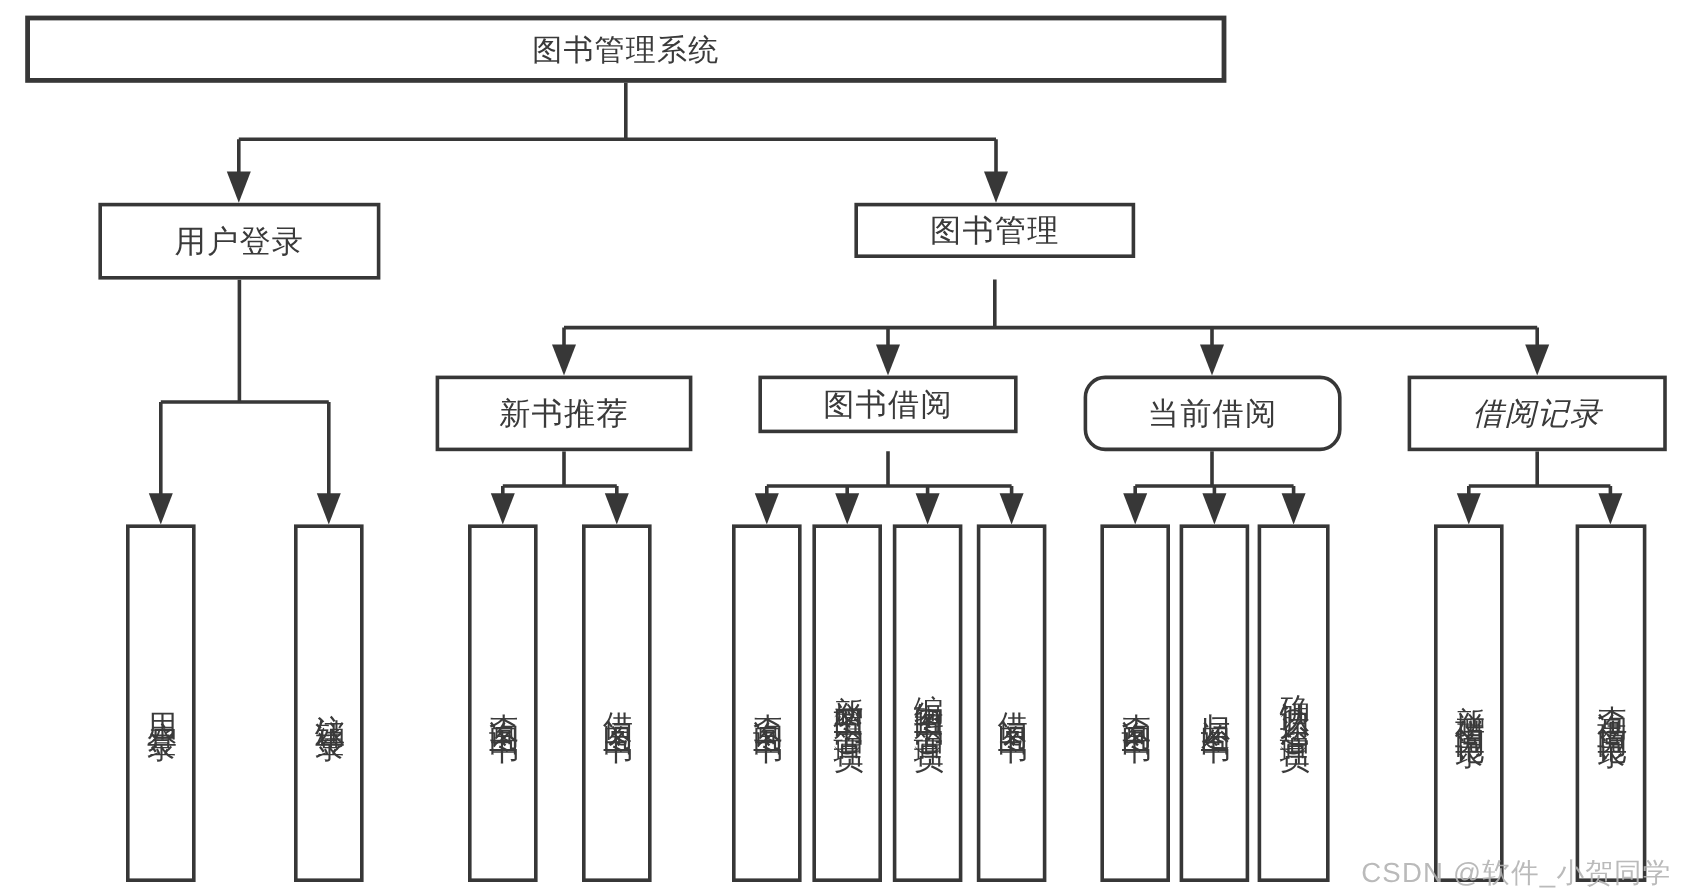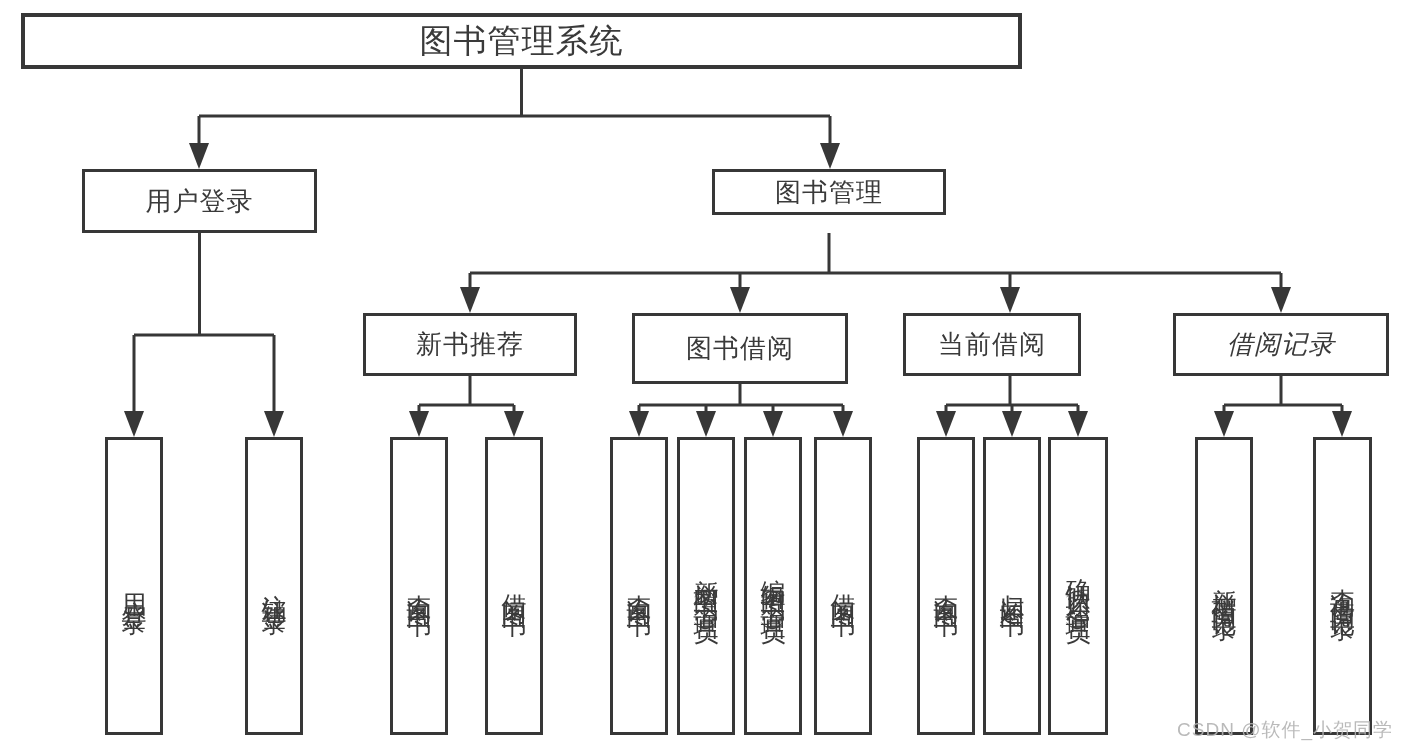--- a/index.html
+++ b/index.html
@@ -23,34 +23,34 @@
     background: #ffffff;
     border: 3px solid #373737;
     display: flex;
     align-items: center;
     justify-content: center;
     font-size: 26px;
     letter-spacing: 1px;
     z-index: 2;
     white-space: nowrap;
   }
-  .node.root { border-width: 4px; font-size: 33px; }
+  .node.root { border-width: 4px; font-size: 25px; }
   .leaf .vtext {
     writing-mode: vertical-rl;
     text-orientation: mixed;
     font-size: 25px;
     line-height: 1;
     letter-spacing: 6px;
   }
   .watermark {
     position: absolute;
     right: 12px;
     bottom: 4px;
     z-index: 3;
-    font-size: 19px;
+    font-size: 23px;
     letter-spacing: 1px;
     color: #b3b3b3;
     opacity: 0.9;
   }
 </style>
 </head>
 <body>
 
 <div class="canvas">
 
@@ -101,24 +101,24 @@
   <div class="node" style="left:82px; top:169px; width:235px; height:64px;">
     <span>用户登录</span>
   </div>
   <div class="node" style="left:712px; top:169px; width:234px; height:46px;">
     <span>图书管理</span>
   </div>
 
   <div class="node" style="left:363px; top:313px; width:214px; height:63px;">
     <span>新书推荐</span>
   </div>
-  <div class="node" style="left:632px; top:313px; width:216px; height:71px;">
+  <div class="node" style="left:632px; top:313px; width:216px; height:48px;">
     <span>图书借阅</span>
   </div>
-  <div class="node" style="left:903px; top:313px; width:178px; height:63px;">
+  <div class="node" style="left:903px; top:313px; width:215px; height:63px;border-radius:18px;">
     <span>当前借阅</span>
   </div>
   <div class="node" style="left:1173px; top:313px; width:216px; height:63px;font-style:italic;">
     <span>借阅记录</span>
   </div>
 
   <div class="node leaf" style="left:105px; top:437px; width:58px; height:298px;">
     <span class="vtext">用户登录</span>
   </div>
   <div class="node leaf" style="left:245px; top:437px; width:58px; height:298px;">

